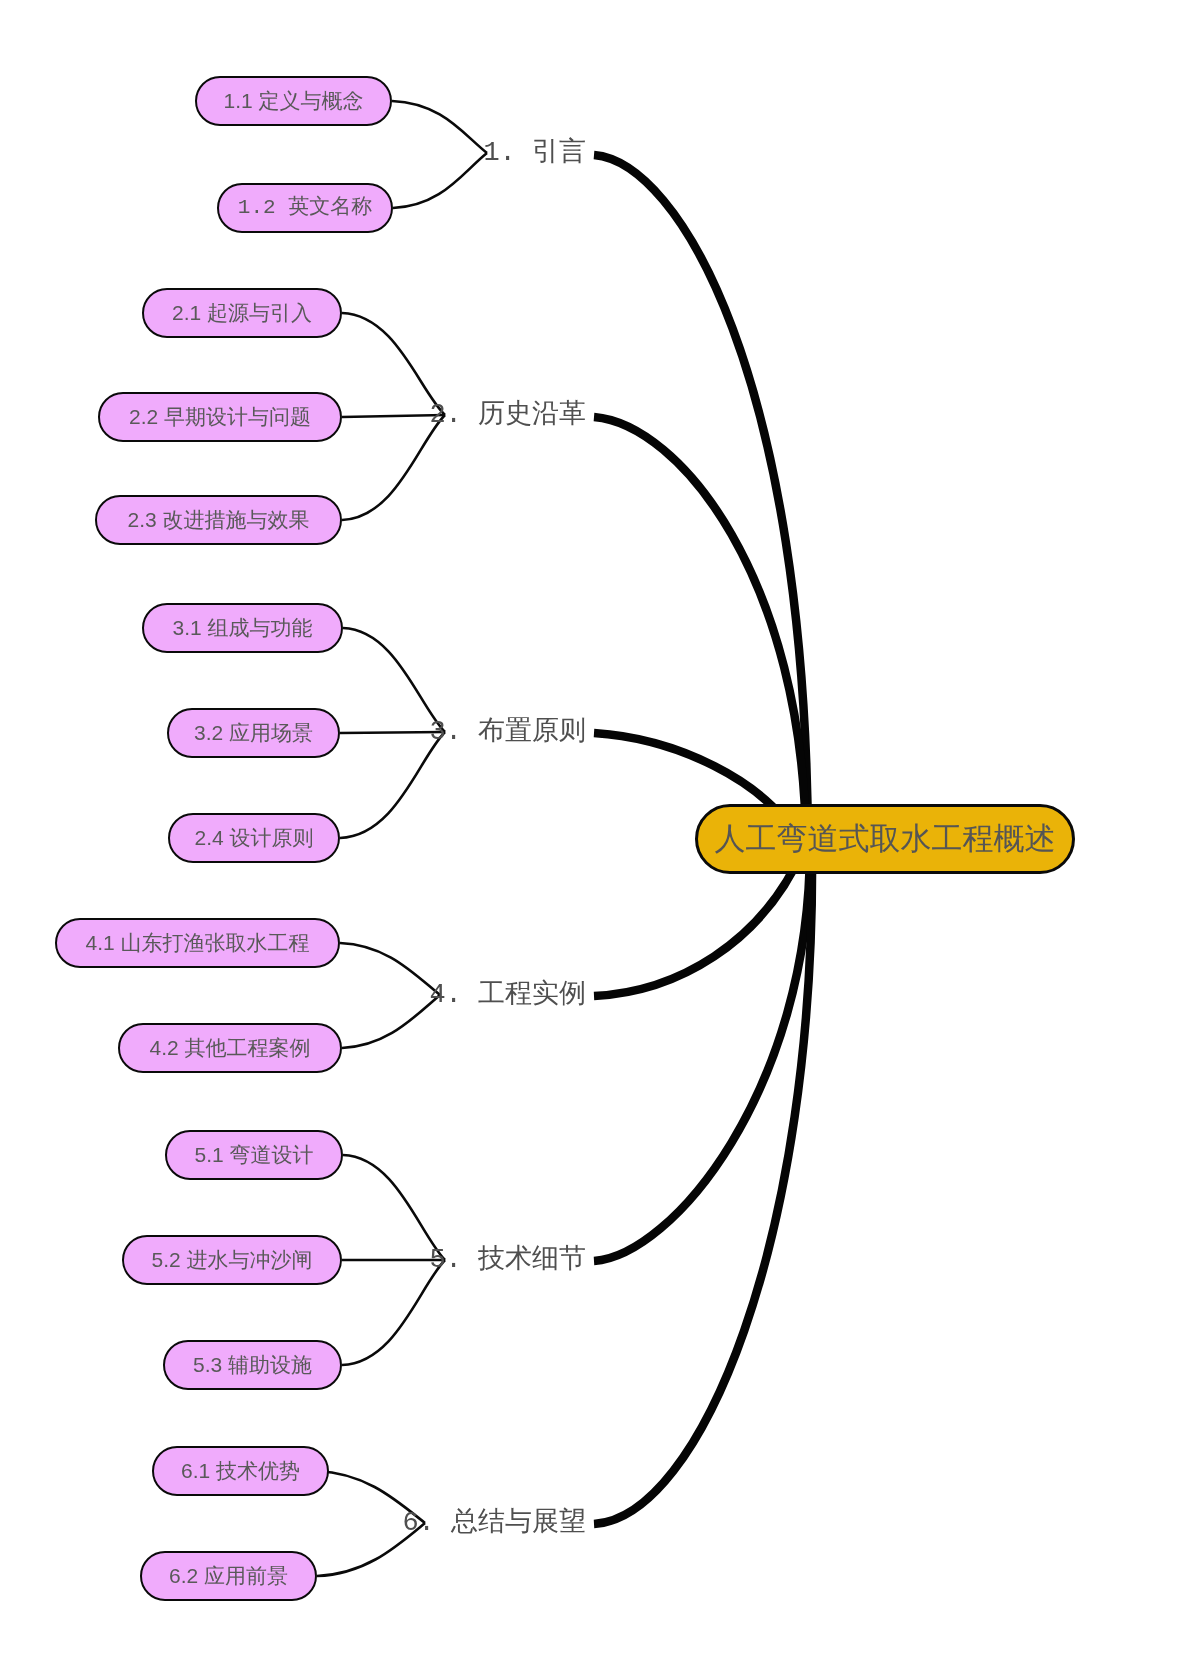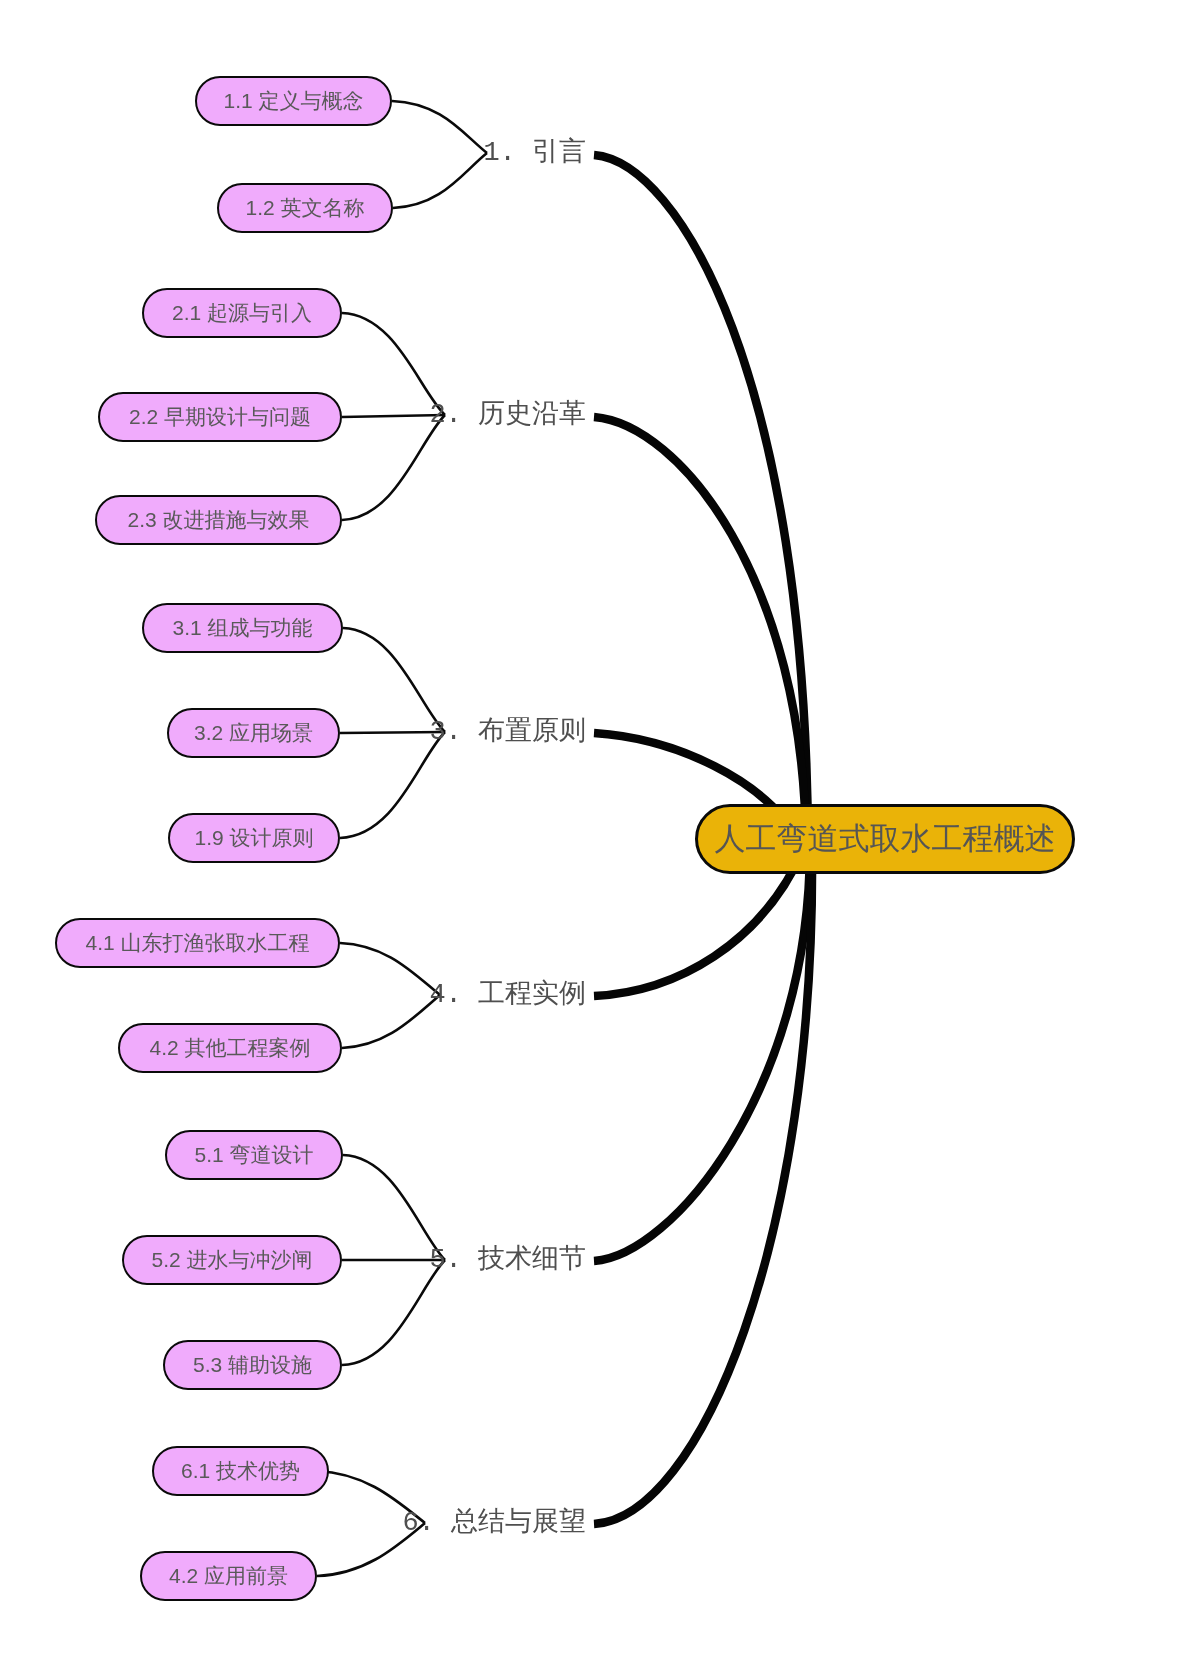--- a/index.html
+++ b/index.html
@@ -89,33 +89,33 @@
   <div class="root-box">人工弯道式取水工程概述</div>
 
   <div class="branch-label" style="right:614px;top:135px;">1. 引言</div>
   <div class="branch-label" style="right:614px;top:397px;margin-left:47px;">2. 历史沿革</div>
   <div class="branch-label" style="right:614px;top:714px;">3. 布置原则</div>
   <div class="branch-label" style="right:614px;top:977px;text-align:center;">4. 工程实例</div>
   <div class="branch-label" style="right:614px;top:1242px;">5. 技术细节</div>
   <div class="branch-label" style="right:614px;top:1505px;">6. 总结与展望</div>
 
   <div class="topic-box" style="left:195px;top:76px;width:197px;">1.1 定义与概念</div>
-  <div class="topic-box" style="left:217px;top:183px;width:176px;">1.2 英文名称</div>
+  <div class="topic-box" style="left:217px;top:183px;width:176px;font-family:Liberation Mono, monospace;">1.2 英文名称</div>
 
   <div class="topic-box" style="left:142px;top:288px;width:200px;">2.1 起源与引入</div>
   <div class="topic-box" style="left:98px;top:392px;width:244px;">2.2 早期设计与问题</div>
   <div class="topic-box" style="left:95px;top:495px;width:247px;">2.3 改进措施与效果</div>
 
   <div class="topic-box" style="left:142px;top:603px;width:201px;">3.1 组成与功能</div>
   <div class="topic-box" style="left:167px;top:708px;width:173px;">3.2 应用场景</div>
-  <div class="topic-box" style="left:168px;top:813px;width:172px;">1.9 设计原则</div>
+  <div class="topic-box" style="left:168px;top:813px;width:172px;">2.4 设计原则</div>
 
   <div class="topic-box" style="left:55px;top:918px;width:285px;">4.1 山东打渔张取水工程</div>
   <div class="topic-box" style="left:118px;top:1023px;width:224px;">4.2 其他工程案例</div>
 
   <div class="topic-box" style="left:165px;top:1130px;width:178px;">5.1 弯道设计</div>
   <div class="topic-box" style="left:122px;top:1235px;width:220px;">5.2 进水与冲沙闸</div>
   <div class="topic-box" style="left:163px;top:1340px;width:179px;">5.3 辅助设施</div>
 
   <div class="topic-box" style="left:152px;top:1446px;width:177px;">6.1 技术优势</div>
-  <div class="topic-box" style="left:140px;top:1551px;width:177px;">4.2 应用前景</div>
+  <div class="topic-box" style="left:140px;top:1551px;width:177px;">6.2 应用前景</div>
 
 </div>
 
 </body></html>

